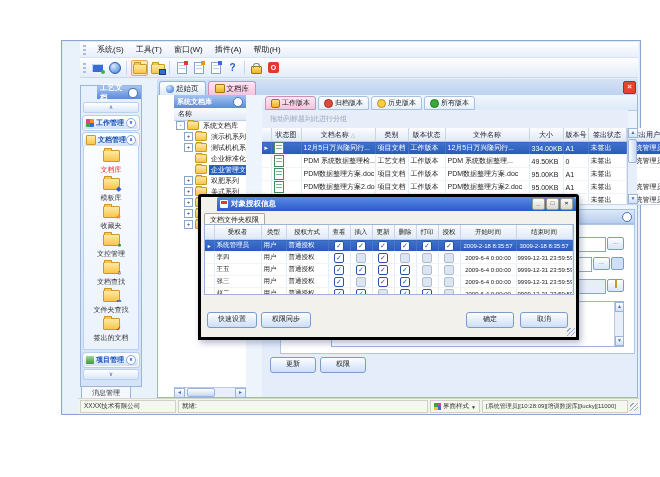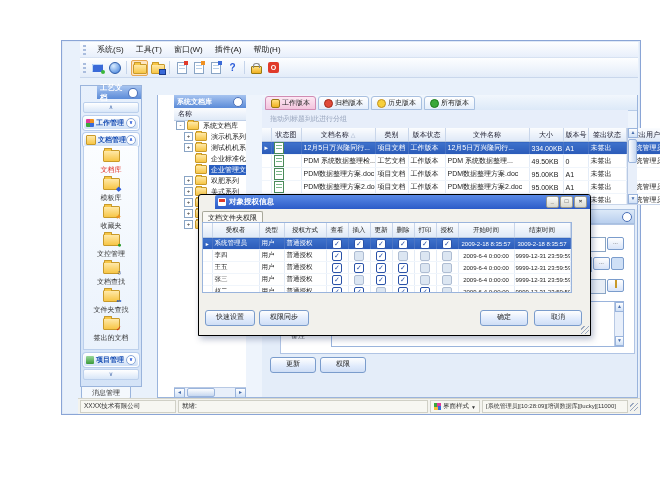--- a/index.html
+++ b/index.html
@@ -107,21 +107,21 @@
   .pbody{left:2px;right:2px;top:15px;height:128px;background:#fff;border:1px solid #b0c4e4;}
   .pinput{position:absolute;height:11px;background:#fff;border:1px solid #8aa5c5;}
   .pbtn{position:absolute;height:11px;background:linear-gradient(180deg,#fefefe,#d8e4f8);border:1px solid #7a9ccc;border-radius:2px;font-size:6px;line-height:9px;text-align:center;color:#333;cursor:pointer;}
   .pgray{background:#e8eef6;}
   .minifolder{width:9px;height:6px;background:linear-gradient(180deg,#ffe9a8,#f7c646);border:1px solid #c89a2a;margin:2px auto 0 auto;}
   .ta{position:absolute;left:50px;right:10px;top:76px;height:44px;background:#fff;border:1px solid #9ab4dc;}
   .tascroll{position:absolute;right:0;top:0;bottom:0;width:8px;background:#e8effa;border-left:1px solid #b8c9e4;}
   .notelabel{position:absolute;left:10px;top:106px;font-size:7px;color:#333;}
   .xpbtn{position:absolute;height:14px;background:linear-gradient(180deg,#fefefe,#dfeafc 60%,#cfdef5);border:1px solid #7a9ccc;border-radius:3px;font-size:7px;text-align:center;line-height:12px;color:#222;cursor:pointer;}
   
-  .dialog{left:120px;top:153px;width:375px;height:140px;background:#f2f1ec;border:1px solid #000000;border-radius:3px 3px 0 0;box-shadow:2px 3px 6px rgba(40,60,110,.35);z-index:50;padding-left:16px;}
+  .dialog{left:120px;top:153px;width:375px;height:140px;background:#f2f1ec;border:3px solid #000000;border-radius:3px 3px 0 0;box-shadow:2px 3px 6px rgba(40,60,110,.35);z-index:50;}
   .dtitle{left:0;right:0;top:0;height:14px;background:linear-gradient(180deg,#5a8ae6,#2b5bc8);border-radius:2px 2px 0 0;display:flex;align-items:center;padding:0 3px;color:#fff;font-size:7.5px;font-weight:bold;gap:3px;}
   .dico{width:8px;height:8px;background:#fff;border-radius:1px;position:relative;flex:none;}
   .dico::after{content:"";position:absolute;left:1px;top:1px;width:6px;height:3px;background:#e03a2a;}
   .dwbtn{width:11px;height:10px;background:linear-gradient(180deg,#fdfdfa,#d8d8cf);border:1px solid #9a9a90;border-radius:2px;color:#333;font-size:6px;line-height:8px;text-align:center;font-weight:bold;cursor:pointer;}
   .dctrl{margin-left:auto;display:flex;gap:1px;}
   .dtab{position:absolute;left:3px;top:16px;height:11px;padding:0 5px;background:#faf9f5;border:1px solid #a8a89a;border-bottom:none;border-radius:2px 2px 0 0;font-size:7px;line-height:11px;}
   .dtablebox{position:absolute;left:3px;top:27px;width:368px;height:69px;background:#fff;border:1px solid #9ab4dc;overflow:hidden;}
   table.dt{border-collapse:collapse;table-layout:fixed;width:367px;font-size:6.5px;}
   .dt th{height:12px;background:linear-gradient(180deg,#fbfcfe,#dfe9f7);border-right:1px solid #c9d6ea;border-bottom:1px solid #b8c9e0;font-weight:normal;overflow:hidden;white-space:nowrap;}
   .dt td{height:11px;border-right:1px solid #e4ecf7;border-bottom:1px solid #f0f5fb;overflow:hidden;white-space:nowrap;padding:0 1px;text-align:center;}
@@ -278,20 +278,31 @@
       <div class="strip"><span>∨</span></div>
     </div>
   </div>
 
   <div class="msgtab abs">
       <span>消息管理</span>
     </div>
 
   <div class="rightregion abs">
 
+    <div class="tabstrip abs">
+      <span class="tab">
+          <span class="ti-home"></span>
+          <span>起始页</span>
+        </span>
+      <span class="tab active">
+          <span class="ti-lock"></span>
+          <span>文档库</span>
+        </span>
+      <span class="closebtn">×</span>
+    </div>
 
     <div class="tree abs">
       <div class="treehead abs">
         <span>系统文档库</span>
         <span class="pinbtn"></span>
       </div>
       <div class="treecol abs">
           <span>名称</span>
         </div>
       <div class="treeitems abs">

